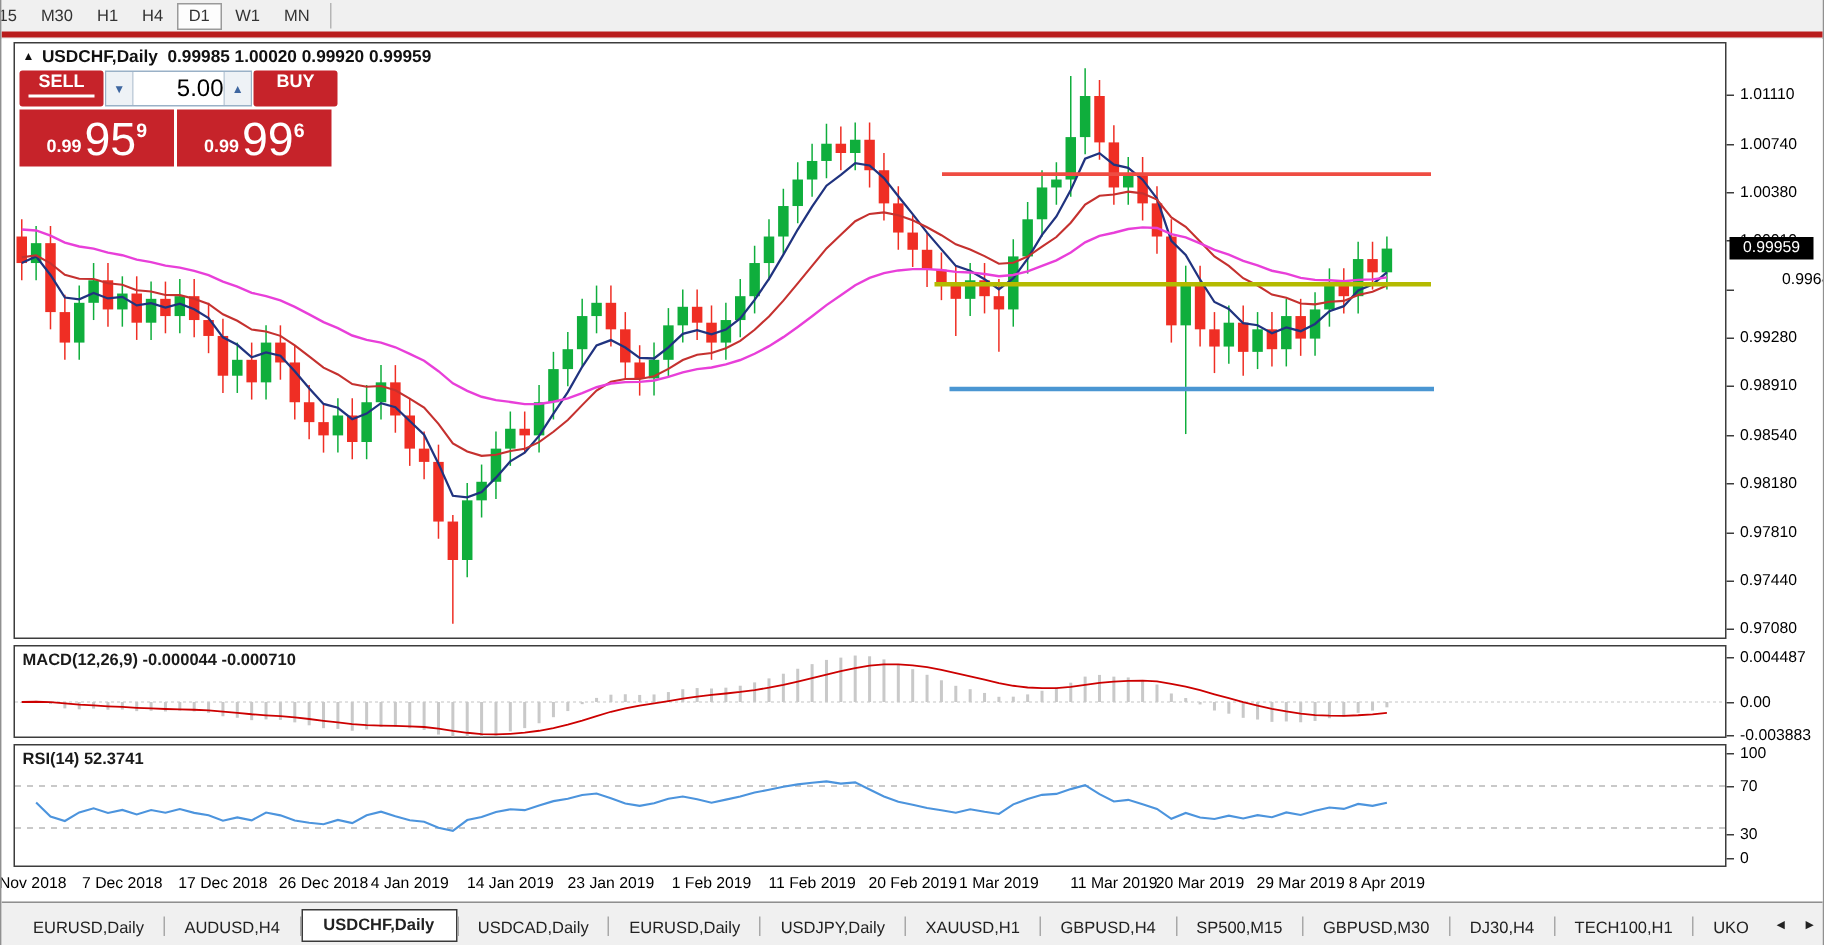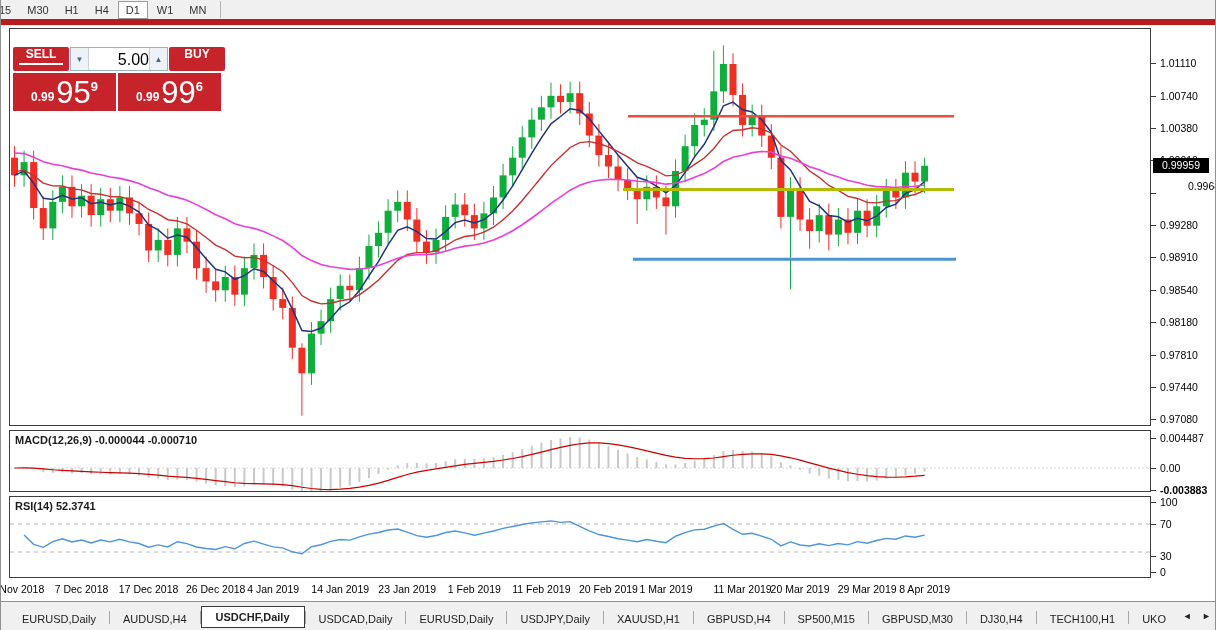--- a/index.html
+++ b/index.html
@@ -3,21 +3,21 @@
 <meta charset="utf-8">
 <style>
   * { margin:0; padding:0; box-sizing:border-box; }
   html,body { background:#f0f0f0; }
   #app { position:relative; width:1216px; height:630px; overflow:hidden;
          background:#f0f0f0; font-family:"Liberation Sans",sans-serif; color:#111;
          border-left:1px solid #909090; border-right:1px solid #909090;}
   
   #tf-bar { position:absolute; left:0; top:0; width:1216px; height:25px;
             display:flex; align-items:center; background:#f0f0f0;
-            border-bottom:6px solid #b91c1c; }
+            border-bottom:4px solid #b91c1c; }
   .tf-item { font-size:11px; color:#333; padding:2px 7px; margin:0 1px; cursor:default; }
   .tf-item.active { background:#fdfdfd; border:1px solid #9a9a9a; }
   .tf-sep { width:1px; height:17px; background:#b5b5b5; margin:0 6px; }
   
   #chart-area { position:absolute; left:0; top:26px; width:1216px; height:575px; background:#ffffff; }
   .pane { position:absolute; left:8px; width:1142px; border:1px solid #3c3c3c; background:#fff; }
   #pane-main { top:2px;  height:398px; }
   #pane-macd { top:404px; height:62px; }
   #pane-rsi  { top:470px; height:82px; }
   .pane svg { position:absolute; left:0; top:0; }
@@ -387,20 +387,23 @@
         </svg>
     </div>
     <div class="pane" id="pane-rsi">
       <svg id="svg-rsi" width="1140" height="80">
           <line x1="0" y1="27" x2="1140" y2="27" stroke="#b8b8b8" stroke-dasharray="4 4"></line>
           <line x1="0" y1="55" x2="1140" y2="55" stroke="#b8b8b8" stroke-dasharray="4 4"></line>
           <polyline points="14.08,37.929824561403606 23.66,47.32158590308377 33.24,50.337197639429945 42.82,44.63114268427857 52.4,41.818062267524944 61.980000000000004,44.967412921727494 71.56,42.96672843157493 81.14,46.007067880336784 90.72,43.00599156116406 100.3,44.8248717640107 109.88,42.33580582939831 119.46000000000001,44.91148780615038 129.04000000000002,46.53028829726584 138.62,50.153691067711335 148.2,47.93274169686919 157.78,49.933123934327895 167.36,44.69235323089572 176.94,46.58196024090542 186.52,49.9662840360492 196.1,51.48489530048473 205.68,52.47031228254045 215.26,49.63686109354674 224.84,51.759181026157094 234.42000000000002,46.49328062476922 244,44.13050930072792 253.58,47.151789720733824 263.16,49.82418563130597 272.74,50.82864682162977 282.32,54.77562761673236 291.9,56.85868134000503 301.48,49.692728021628334 311.06,47.72309376880475 320.64,44.394631861543225 330.22,42.51252248514389 339.8,43.09161027914515 349.38,39.93204922422682 358.96,37.080843562041785 368.54,35.48023431598817 378.12,32.985856878184606 387.7,32.03686055382303 397.28000000000003,35.132305835050026 406.86,38.67049732447837 416.44,40.269559991621 426.02,38.51936357402996 435.6,35.505577780301294 445.18,34.000774402297154 454.76,35.88909607203104 464.34000000000003,38.178230187282885 473.92,36.082817165711404 483.5,34.003467342842534 493.08,31.379577324147533 502.66,29.483842255526227 512.24,27.495365088259845 521.82,25.916141911041453 531.4,24.870997587965014 540.98,23.930076511864797 550.5600000000001,25.393283833854582 560.14,24.58961706087206 569.72,29.37539301036246 579.3,33.956755003467094 588.88,37.53833654750359 598.46,39.51614699671781 608.04,41.707386167034954 617.62,43.12496973712235 627.2,44.79213287706063 636.78,42.46853118856542 646.36,44.22538726295175 655.94,45.65234836375177 665.52,39.2248797988194 675.1,35.607044230341714 684.68,32.90294217839373 694.26,32.257284199793105 703.84,29.076359095338184 713.42,26.4870734578401 723,32.43109473712248 732.58,37.292406623558904 742.16,36.224242401679184 751.74,39.20035942061055 761.32,42.28729231886627 770.9,48.85839940723392 780.48,44.953161628980766 790.0600000000001,47.96239079007142 799.64,49.00884294014809 809.22,46.74144048398269 818.8,48.639990148058146 828.38,46.455464550236435 837.96,47.82697928572705 847.54,44.60994336661139 857.12,46.28368331798722 866.7,43.49721960080713 876.28,41.34313013587647 885.86,42.27054937988015 895.44,38.947325069130514 905.02,40.20860307780014 914.6,38.10209855784992" fill="none" stroke="#4c94dd" stroke-width="1.4"></polyline>
         </svg>
     </div>
 
+    <div id="chart-title">
+      <span class="tri">▲</span><span>USDCHF,Daily</span>&nbsp;&nbsp;<span>0.99985 1.00020 0.99920 0.99959</span>
+    </div>
 
     <div class="ind-label" id="macd-label">MACD(12,26,9) -0.000044 -0.000710</div>
     <div class="ind-label" id="rsi-label">RSI(14) 52.3741</div>
 
     <div id="date-axis">
         <div class="date-label" style="left: 5.5px;">28 Nov 2018</div>
         <div class="date-label" style="left: 72.56px;">7 Dec 2018</div>
         <div class="date-label" style="left: 139.62px;">17 Dec 2018</div>
         <div class="date-label" style="left: 206.68px;">26 Dec 2018</div>
         <div class="date-label" style="left: 264.16px;">4 Jan 2019</div>
@@ -440,21 +443,21 @@
         <div class="ax-label" style="top: 322.654px;">0.97810</div>
         <div class="ax-tick" style="top: 361.355px;"></div>
         <div class="ax-label" style="top: 355.355px;">0.97440</div>
         <div class="ax-tick" style="top: 393.171px;"></div>
         <div class="ax-label" style="top: 387.171px;">0.97080</div>
         <div class="ax-tick" style="top: 412px;"></div>
         <div class="ax-label" style="top: 406px;">0.004487</div>
         <div class="ax-tick" style="top: 442px;"></div>
         <div class="ax-label" style="top: 436px;">0.00</div>
         <div class="ax-tick" style="top: 464px;"></div>
-        <div class="ax-label" style="top: 458px; font-weight: bold;">-0.003883</div>
+        <div class="ax-label" style="top: 458px;">-0.003883</div>
         <div class="ax-tick" style="top: 476px;"></div>
         <div class="ax-label" style="top: 470px;">100</div>
         <div class="ax-tick" style="top: 498px;"></div>
         <div class="ax-label" style="top: 492px;">70</div>
         <div class="ax-tick" style="top: 530px;"></div>
         <div class="ax-label" style="top: 524px;">30</div>
         <div class="ax-tick" style="top: 546px;"></div>
         <div class="ax-label" style="top: 540px;">0</div>
       </div>
 

